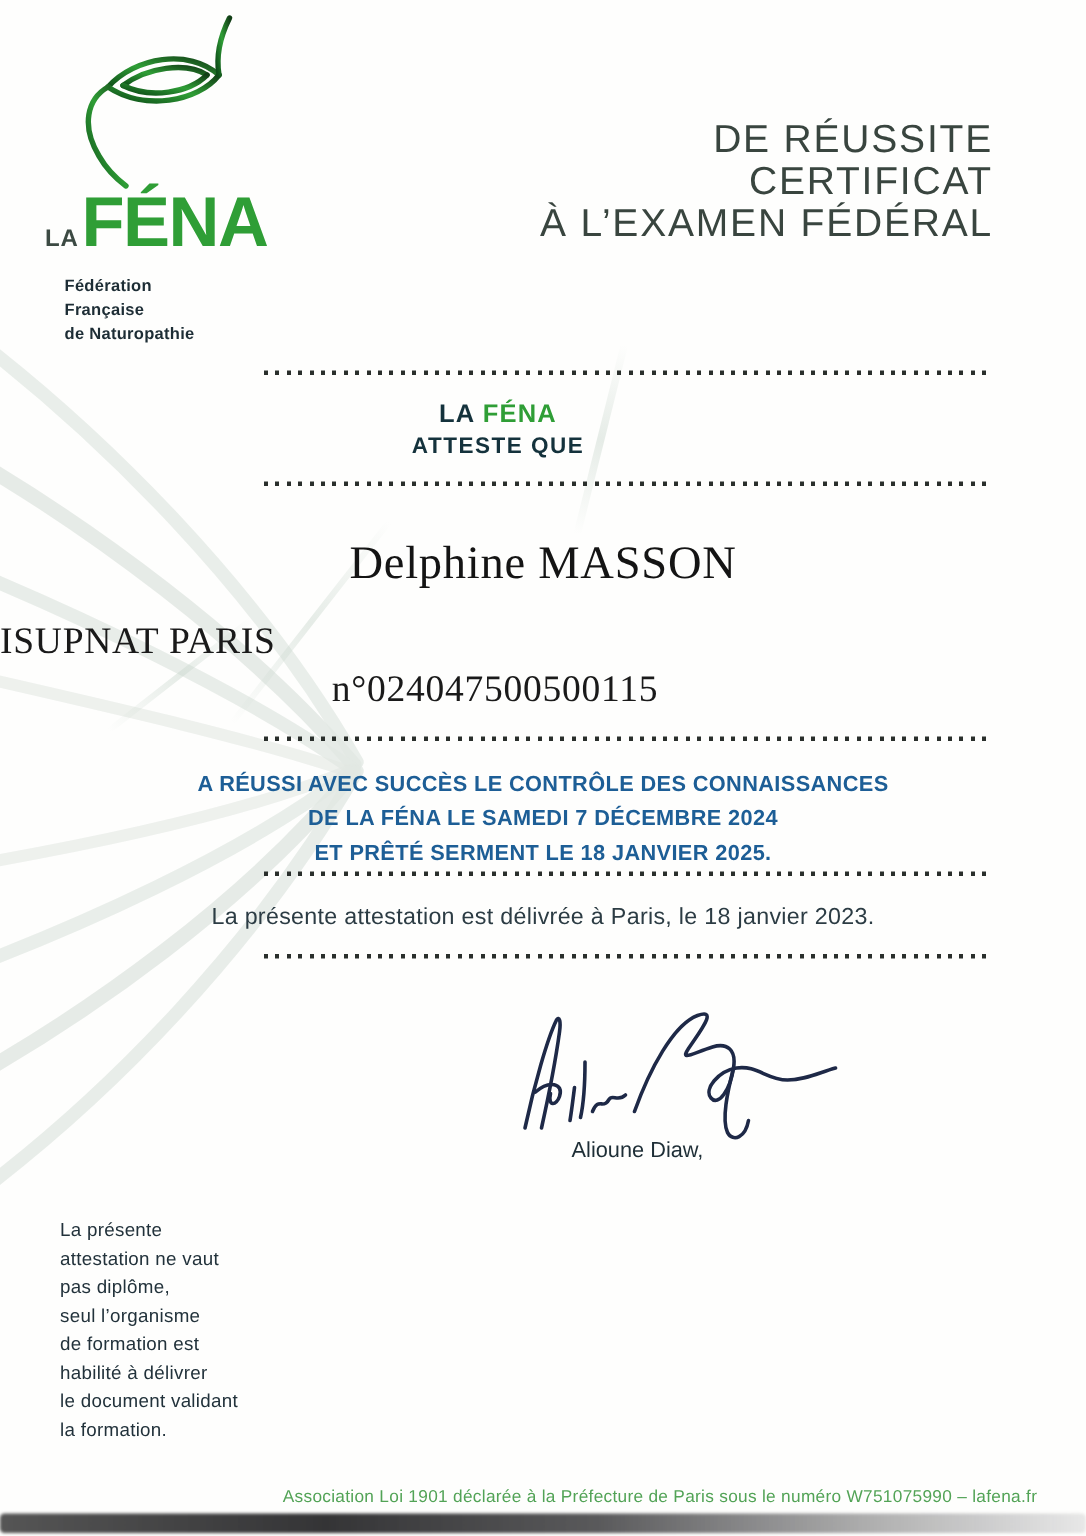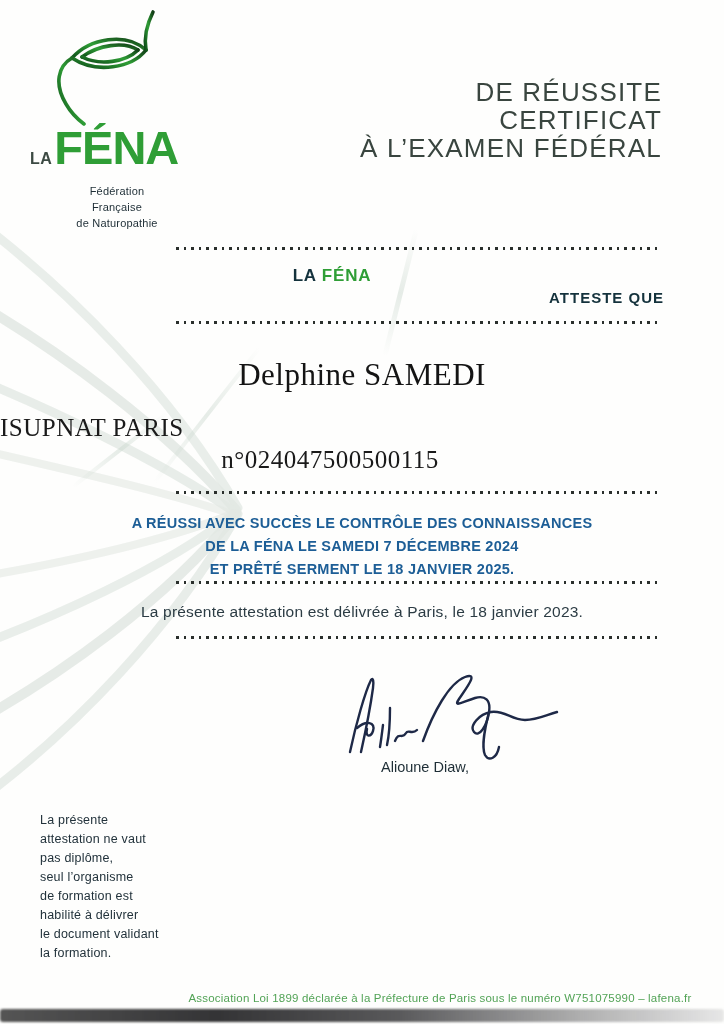--- a/index.html
+++ b/index.html
@@ -18,34 +18,34 @@
   .bottom-shadow{
     position:absolute;left:0;right:0;bottom:2px;height:13px;border-radius:3px;
     background:linear-gradient(90deg,rgba(55,55,55,.85) 0%,rgba(30,30,32,.9) 30%,rgba(60,60,62,.85) 55%,rgba(120,120,122,.6) 80%,rgba(190,190,190,.35) 100%);
     filter:blur(1.2px);
   }
   
   .logo-mark{position:absolute;left:56px;top:8px;}
   .brand{position:absolute;left:30px;top:124px;display:flex;align-items:baseline;white-space:nowrap;}
   .brand .la{font-size:16px;font-weight:700;color:#3c4a43;letter-spacing:.5px;margin-right:2px;}
   .brand .fena{font-size:47px;font-weight:700;color:#2f9e36;letter-spacing:-1px;line-height:1;}
-  .org-sub{position:absolute;left:57px;top:184px;width:120px;text-align:center;
-    font-size:11px;line-height:1.45;color:#1d2d35;letter-spacing:.2px;}
+  .org-sub{position:absolute;left:43px;top:184px;width:120px;text-align:left;
+    font-size:11px;line-height:1.45;color:#1d2d35;letter-spacing:.2px;font-weight:bold;}
   
   .cert-title{position:absolute;right:62px;top:78px;text-align:right;
     font-size:26px;line-height:28px;letter-spacing:1.2px;color:#39453f;font-weight:400;}
   
   .dots{position:absolute;left:176px;width:484px;height:3px;
     background-image:repeating-linear-gradient(90deg,#2a2f2c 0 2.6px,transparent 2.6px 7.6px);}
   .dots.d1{top:247px;}.dots.d2{top:321px;}.dots.d3{top:491px;}.dots.d4{top:581px;}.dots.d5{top:636px;}
   
   .attest{position:absolute;left:0;width:664px;top:266px;text-align:center;}
   .attest .line1{font-size:17px;font-weight:700;letter-spacing:.8px;color:#14323c;}
   .attest .line1 .green{color:#2f9e36;}
-  .attest .line2{font-size:15px;font-weight:700;letter-spacing:1px;color:#14323c;margin-top:3px;text-align:right;}
+  .attest .line2{font-size:15px;font-weight:700;letter-spacing:1px;color:#14323c;margin-top:3px;}
   
   .serif{font-family:"Liberation Serif","DejaVu Serif",serif;}
   .recipient-name{position:absolute;left:0;width:724px;top:357px;text-align:center;
     font-size:31px;color:#141414;letter-spacing:.5px;}
   .school{position:absolute;left:0;width:724px;top:414px;text-align:left;font-size:25px;color:#1a1a1a;letter-spacing:.5px;}
   .number{position:absolute;left:0;width:660px;top:446px;text-align:center;font-size:25px;color:#1a1a1a;letter-spacing:.5px;}
   
   .statement{position:absolute;left:0;width:724px;top:512px;text-align:center;
     font-size:14.5px;font-weight:700;line-height:23px;letter-spacing:.25px;color:#1d5e96;}
   
@@ -125,21 +125,21 @@
   <div class="dots d2"></div>
   <div class="dots d3"></div>
   <div class="dots d4"></div>
   <div class="dots d5"></div>
 
   <div class="attest">
     <div class="line1"><span>LA </span><span class="green">FÉNA</span></div>
     <div class="line2">ATTESTE QUE</div>
   </div>
 
-  <div class="recipient-name serif">Delphine SAMEDI</div>
+  <div class="recipient-name serif">Delphine MASSON</div>
   <div class="school serif">ISUPNAT PARIS</div>
   <div class="number serif">n°024047500500115</div>
 
   <div class="statement">
     <div>A RÉUSSI AVEC SUCCÈS LE CONTRÔLE DES CONNAISSANCES</div>
     <div>DE LA FÉNA LE SAMEDI 7 DÉCEMBRE 2024</div>
     <div>ET PRÊTÉ SERMENT LE 18 JANVIER 2025.</div>
   </div>
 
   <div class="delivery">La présente attestation est délivrée à Paris, le 18 janvier 2023.</div>
@@ -164,16 +164,16 @@
     <div>attestation ne vaut</div>
     <div>pas diplôme,</div>
     <div>seul l’organisme</div>
     <div>de formation est</div>
     <div>habilité à délivrer</div>
     <div>le document validant</div>
     <div>la formation.</div>
   </div>
 
 
-  <div class="footer-line">Association Loi 1899 déclarée à la Préfecture de Paris sous le numéro W751075990 – lafena.fr</div>
+  <div class="footer-line">Association Loi 1901 déclarée à la Préfecture de Paris sous le numéro W751075990 – lafena.fr</div>
 
   <div class="bottom-shadow"></div>
 </div>
 
 </body></html>

